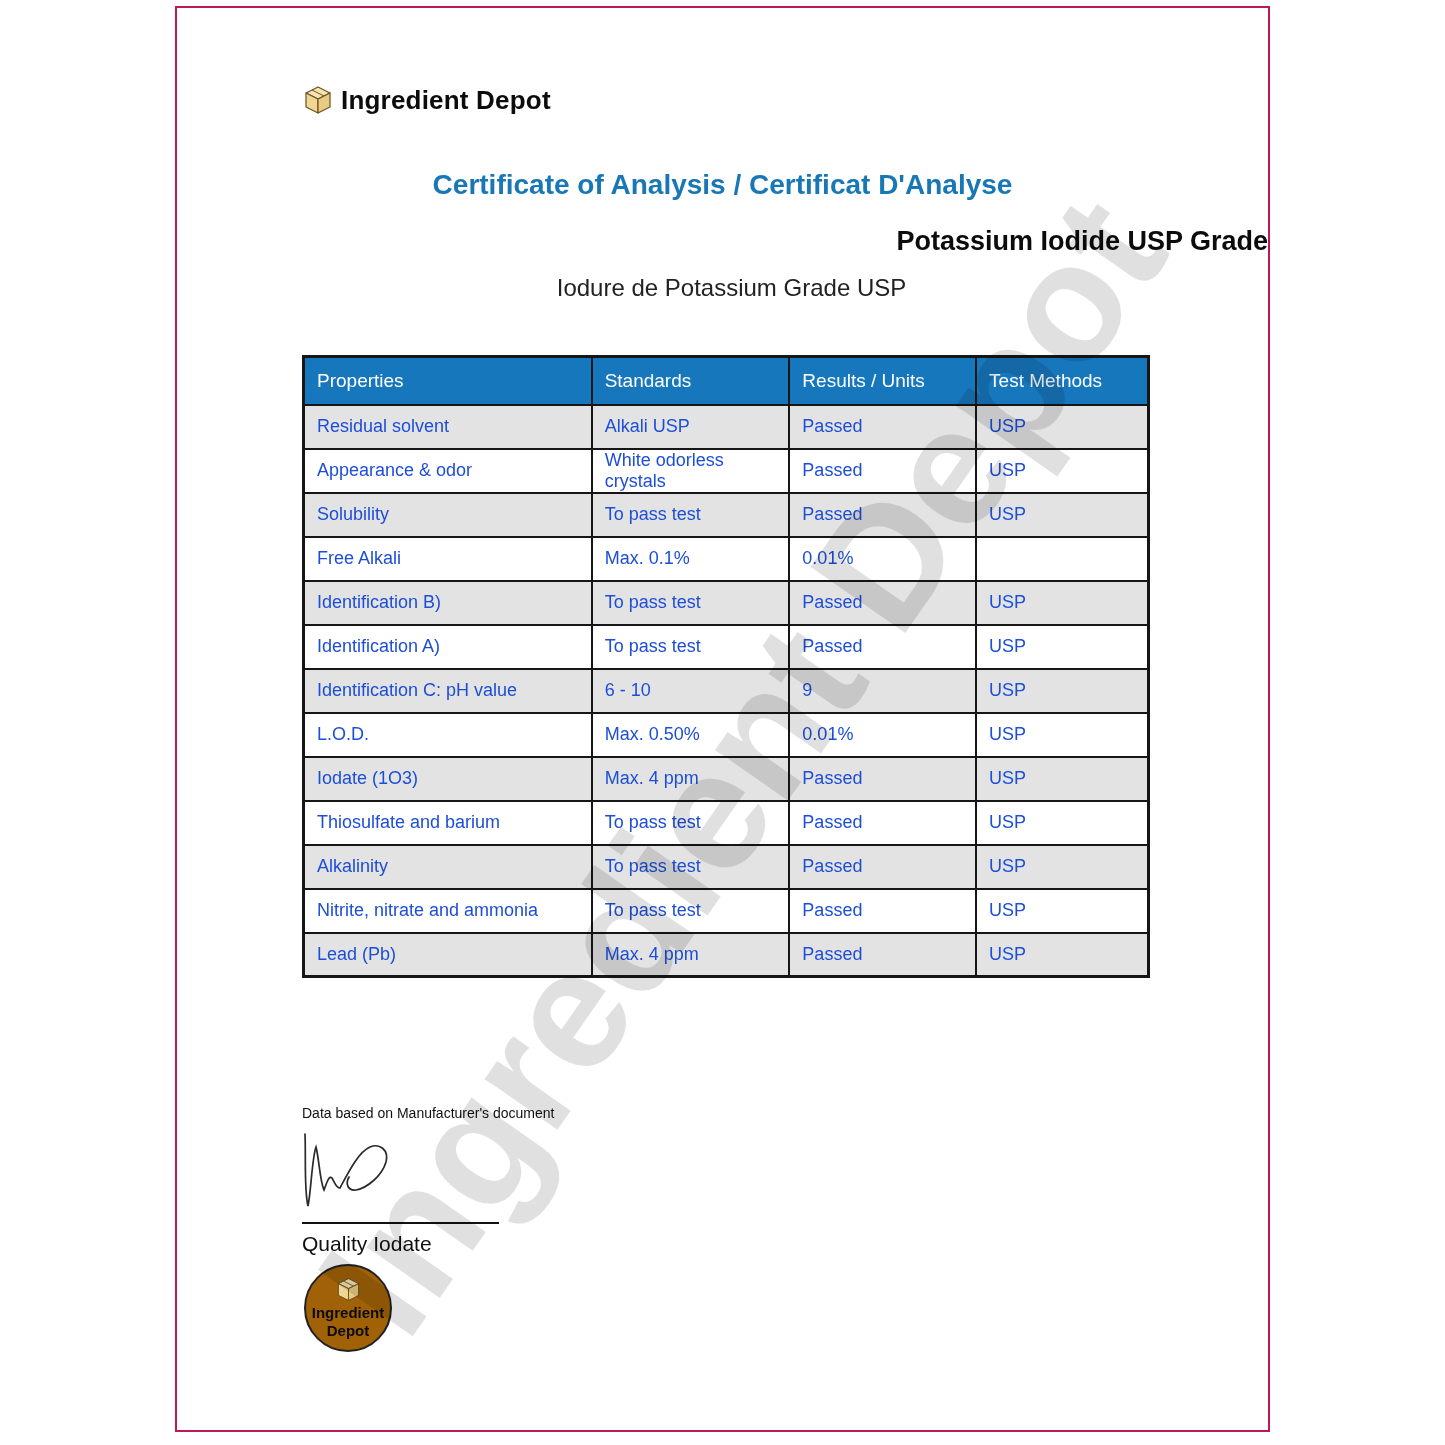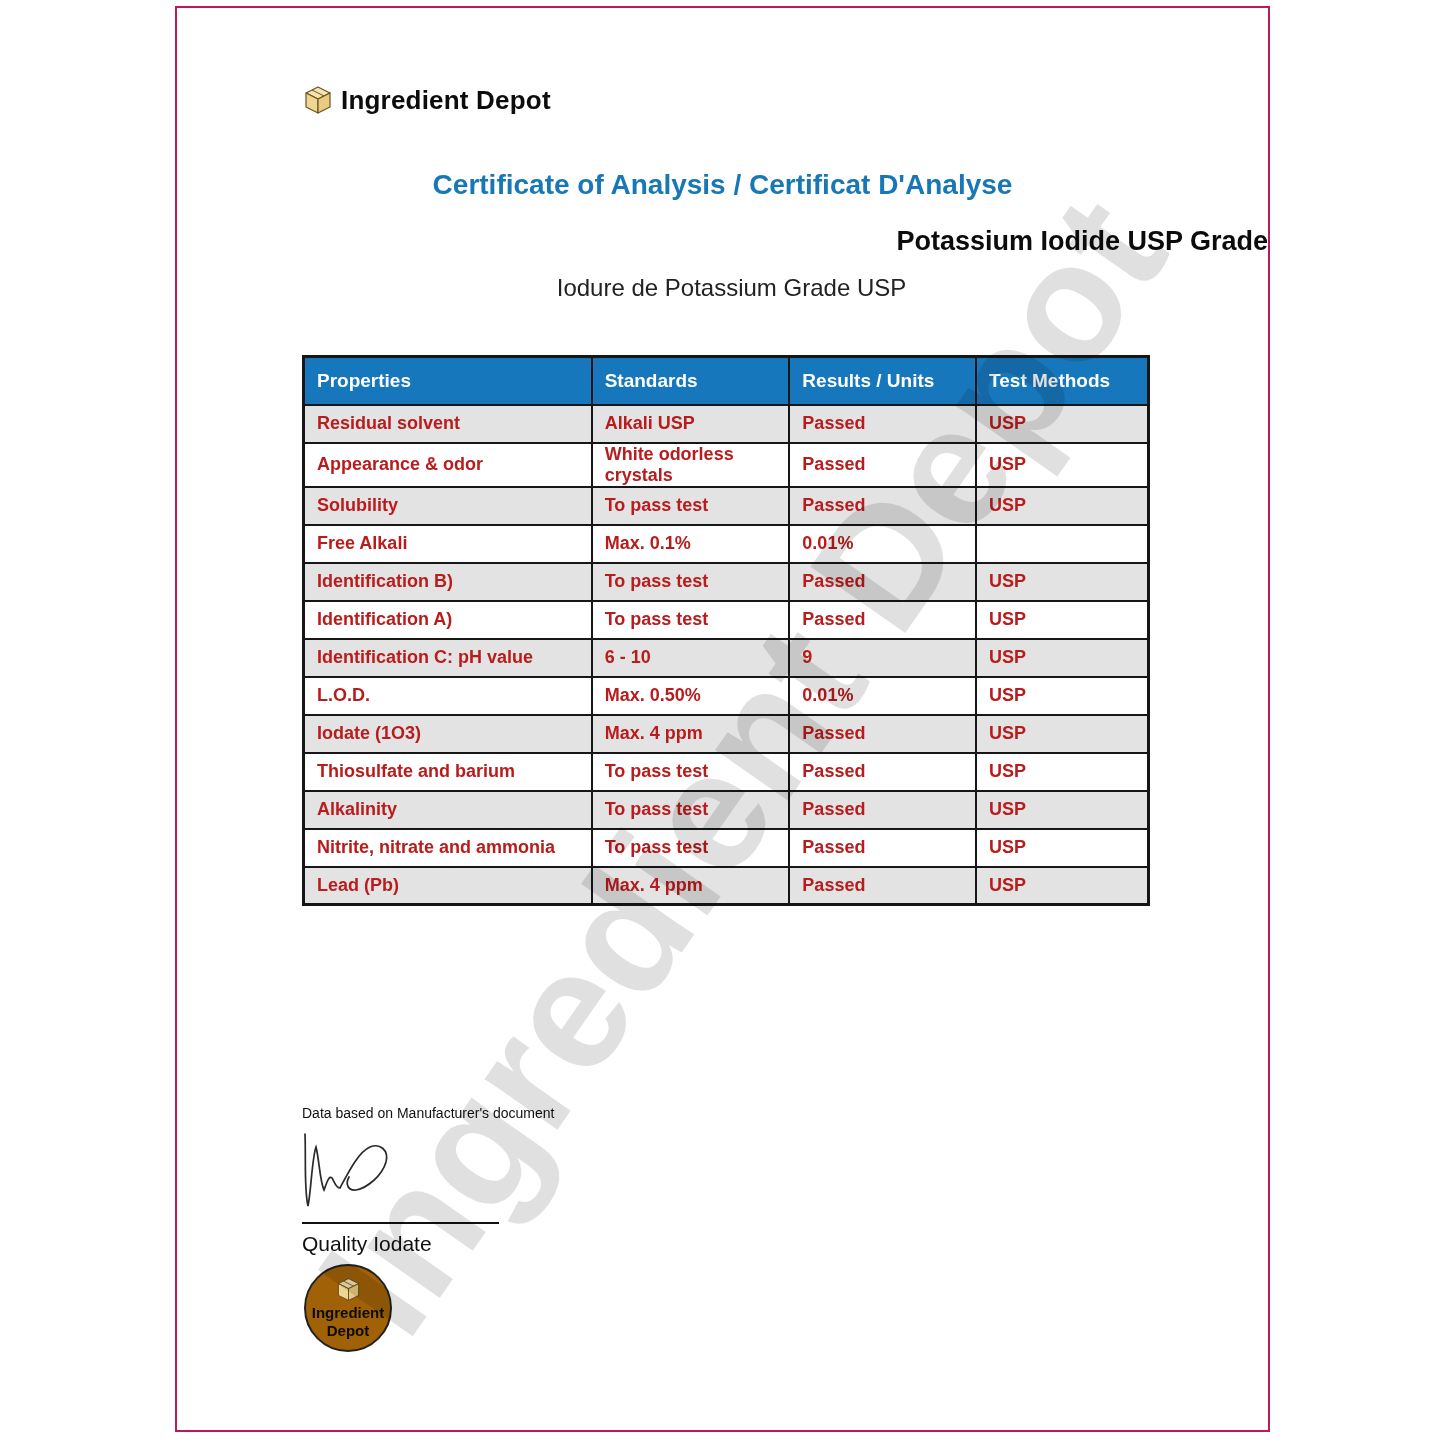--- a/index.html
+++ b/index.html
@@ -20,23 +20,23 @@
                      font-size:27px; font-weight:bold; color:#0c0c0c; }
   .doc-subtitle-fr { position:absolute; top:266px; left:9px; width:100%; text-align:center;
                      font-size:24px; font-weight:normal; color:#222; }
 
   
   table.coa { position:absolute; left:125px; top:347px; width:848px;
               border-collapse:collapse; table-layout:fixed;
               border:3px solid #161616; font-size:18px; }
   table.coa th, table.coa td { border:2px solid #161616; text-align:left;
               padding:0 12px; vertical-align:middle; }
-  table.coa th { background:#1777bc; color:#ffffff; font-weight:bold;
+  table.coa th { background:#1777bc; color:#ffffff; font-weight:normal;
               height:48px; font-size:19px; }
-  table.coa td { height:38px; color:#b91c1c; background:#ffffff;font-weight:bold; }
+  table.coa td { height:44px; color:#1d4ed8; background:#ffffff; }
   table.coa tbody tr:nth-child(odd) td { background:#e3e3e3; }
   .col-1 { width:34.1%; } .col-2 { width:23.4%; } .col-3 { width:22.1%; } .col-4 { width:20.4%; }
 
   
   .note { position:absolute; left:125px; top:1097px; font-size:14px; color:#111; }
   .signature { position:absolute; left:124px; top:1122px; width:98px; height:84px; }
   .sig-line { position:absolute; left:125px; top:1214px; width:197px; height:0;
               border-top:2.5px solid #111; }
   .qc-label { position:absolute; left:125px; top:1224px; font-size:21px; color:#111; }
   .stamp { position:absolute; left:127px; top:1256px; width:88px; height:88px;

